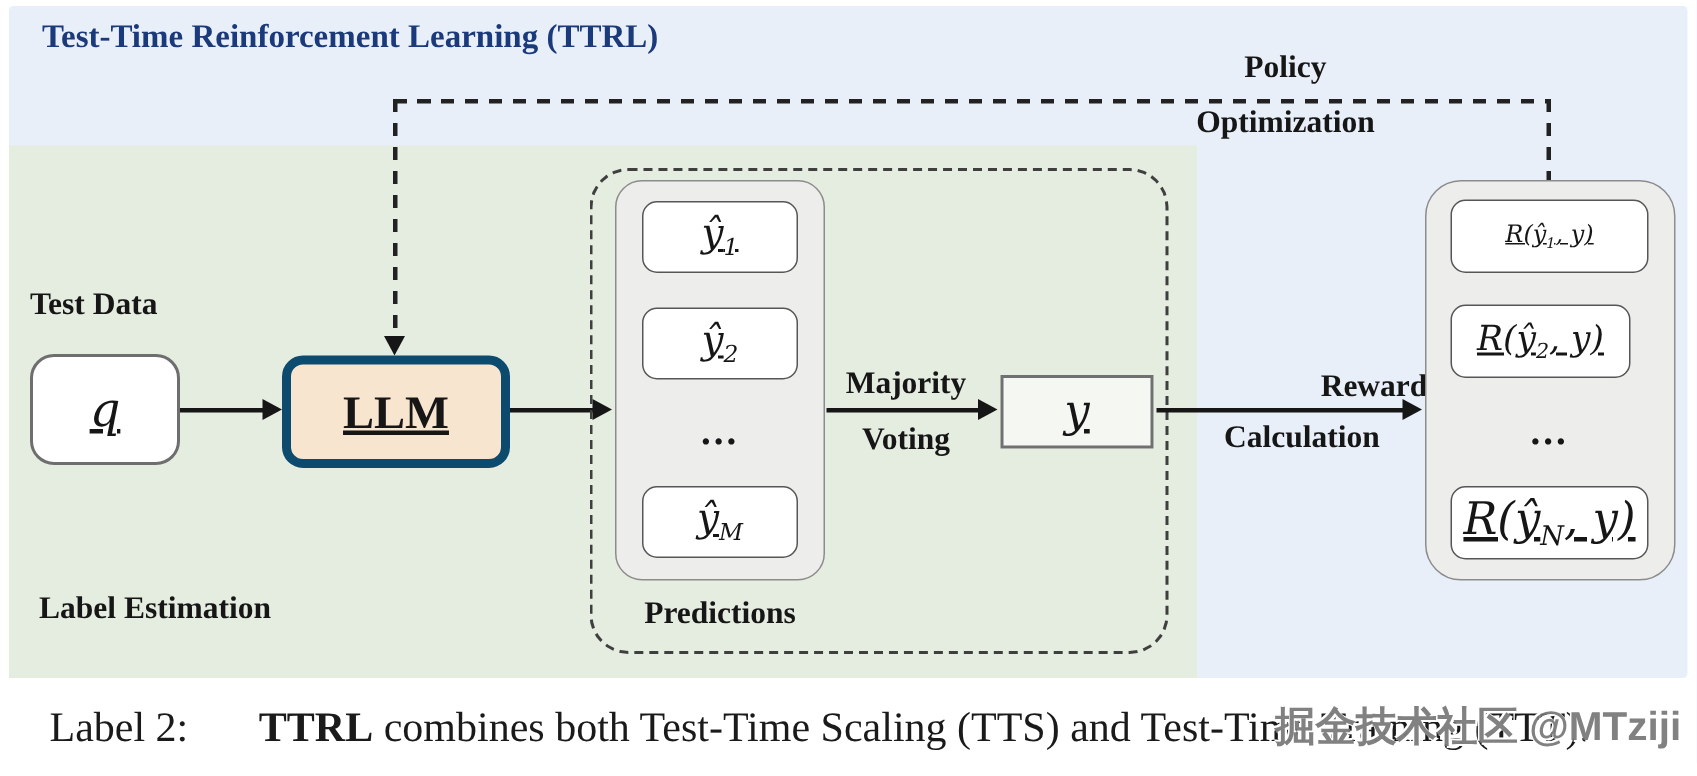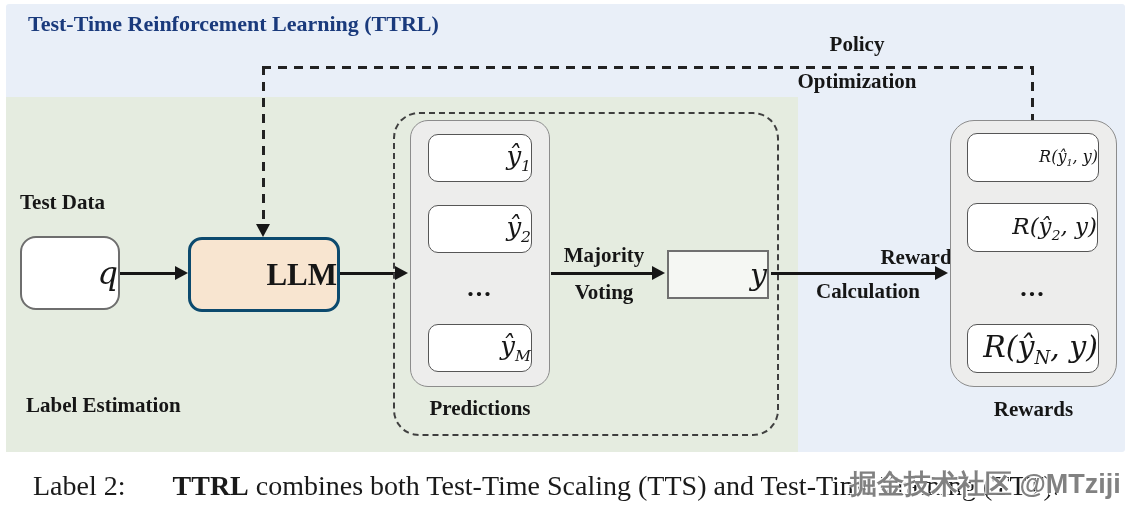--- a/index.html
+++ b/index.html
@@ -4,21 +4,21 @@
 <style>
   html,body{margin:0;padding:0;}
   #page{position:relative;width:1131px;height:517px;background:#ffffff;overflow:hidden;
         font-family:"Liberation Serif","DejaVu Serif",serif;color:#161616;}
   .abs{position:absolute;box-sizing:border-box;}
   .panel-blue{background:var(--panel-blue,#e9eff8);border-radius:3px;}
   .panel-green{background:var(--panel-green,#e5ece0);}
   .title{font-weight:bold;font-size:22px;color:var(--title-navy,#1a3a7c);white-space:nowrap;}
   .lbl{font-weight:bold;font-size:21px;line-height:1.05;text-align:center;white-space:nowrap;color:#161616;}
   .lbl-left{text-align:left;}
-  .node{display:flex;align-items:center;justify-content:flex-end;background:#ffffff;}
+  .node{display:flex;align-items:center;justify-content:center;background:#ffffff;text-decoration:underline;}
   .math{font-style:italic;font-family:"DejaVu Serif","Liberation Serif",serif;}
   .math sub{font-size:0.6em;font-style:italic;}
   .hline{height:3px;background:#161616;}
   .head-r{width:0;height:0;border-top:7px solid transparent;border-bottom:7px solid transparent;border-left:13px solid #161616;}
   .head-d{width:0;height:0;border-left:7px solid transparent;border-right:7px solid transparent;border-top:13px solid #161616;}
   .dash-h{height:3px;background:repeating-linear-gradient(90deg,#222 0 9px,transparent 9px 16px);}
   .dash-v{width:3px;background:repeating-linear-gradient(180deg,#222 0 9px,transparent 9px 16px);}
   .dashed-box{border:2.5px dashed #3f3f3f;border-radius:26px;}
   .gray-box{background:var(--container-gray,#ededec);border:1.5px solid #8c8c8c;}
   .item-box{border:1.5px solid #565656;border-radius:10px;}
@@ -48,21 +48,21 @@
   <div class="abs lbl lbl-left" style="left:20px;top:191px;">Test Data</div>
   <div class="abs node" style="left:20px;top:236px;width:100px;height:74px;border:2px solid #6e6e6e;border-radius:16px;">
     <span class="math" style="font-size:32px;">q</span>
   </div>
 
   <div class="abs" style="left:120px;top:266px;width:68px;height:14px;">
     <div class="hline" style="position:absolute;left:0;top:6px;width:57px;"></div>
     <div class="head-r" style="position:absolute;left:55px;top:0;"></div>
   </div>
 
-  <div class="abs node" style="left:188px;top:237px;width:152px;height:75px;border:3px solid #0c4a6e;border-radius:14px;background:var(--llm-fill,#f8e5d0);">
+  <div class="abs node" style="left:188px;top:237px;width:152px;height:75px;border:6px solid #0c4a6e;border-radius:14px;background:var(--llm-fill,#f8e5d0);">
     <span style="font-weight:bold;font-size:31px;">LLM</span>
   </div>
 
   <div class="abs" style="left:340px;top:266px;width:70px;height:14px;">
     <div class="hline" style="position:absolute;left:0;top:6px;width:57px;"></div>
     <div class="head-r" style="position:absolute;left:55px;top:0;"></div>
   </div>
 
   <div class="abs dashed-box" style="left:393px;top:112px;width:386px;height:324px;"></div>
 
@@ -94,28 +94,27 @@
   <div class="abs" style="left:771px;top:266px;width:178px;height:14px;">
     <div class="hline" style="position:absolute;left:0;top:6px;width:166px;"></div>
     <div class="head-r" style="position:absolute;left:164px;top:0;"></div>
   </div>
   <div class="abs lbl" style="left:798px;top:280px;width:140px;">Calculation</div>
 
   <div class="abs gray-box" style="left:950px;top:120px;width:167px;height:267px;border-radius:24px;"></div>
   <div class="abs node item-box" style="left:967px;top:133px;width:132px;height:49px;">
     <span class="math" style="font-size:16px;"><span>R(ŷ</span><sub>1</sub><span>, y)</span></span>
   </div>
-  <div class="abs node item-box" style="left:967px;top:203px;width:131px;height:49px;">
+  <div class="abs node item-box" style="left:967px;top:203px;width:120px;height:49px;">
     <span class="math" style="font-size:23px;"><span>R(ŷ</span><sub>2</sub><span>, y)</span></span>
   </div>
   <div class="abs dots" style="left:967px;top:268px;width:132px;height:40px;">...</div>
   <div class="abs node item-box" style="left:967px;top:324px;width:132px;height:49px;">
     <span class="math" style="font-size:30px;"><span>R(ŷ</span><sub>N</sub><span>, y)</span></span>
   </div>
-  <div class="abs lbl" style="left:950px;top:398px;width:167px;">Rewards</div>
 
   <div class="abs lbl lbl-left" style="left:26px;top:394px;">Label Estimation</div>
 
   <div class="abs caption" style="left:33px;top:470px;">
     <span>Label 2: </span><b>TTRL</b><span> combines both Test-Time Scaling (TTS) and Test-Time Training (TTT).</span>
   </div>
 
   <div class="abs watermark" style="left:850px;top:466px;">掘金技术社区 @MTziji</div>
 
 </div>

